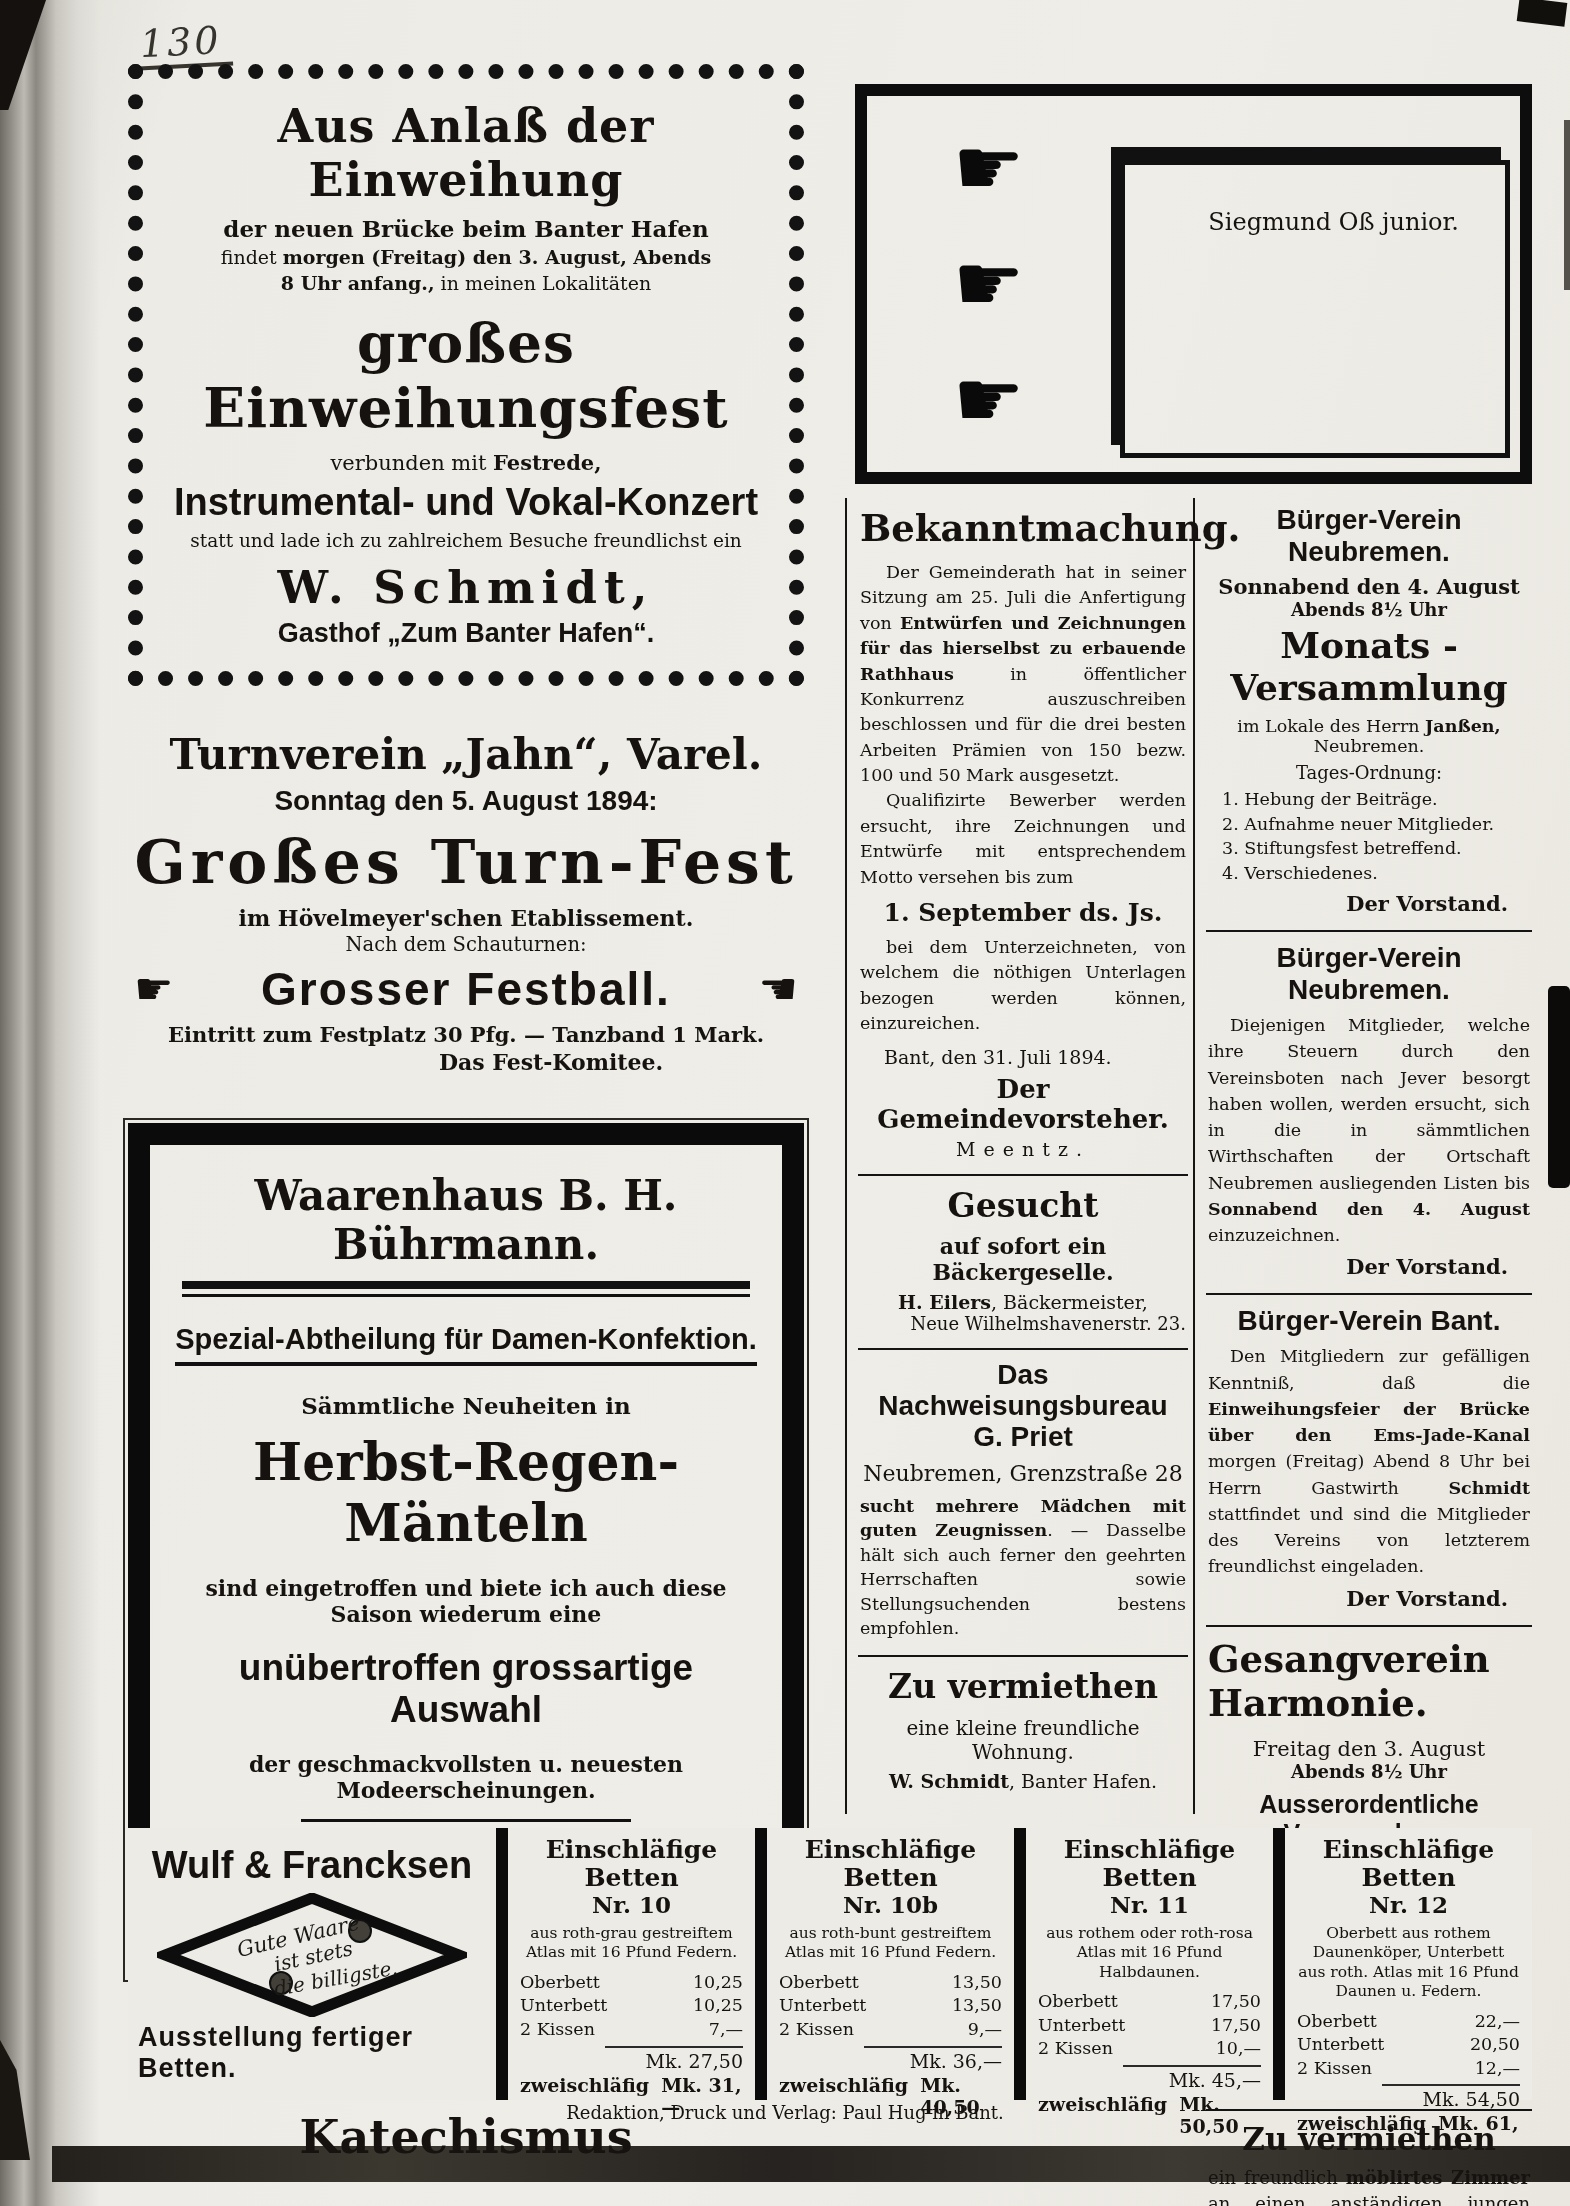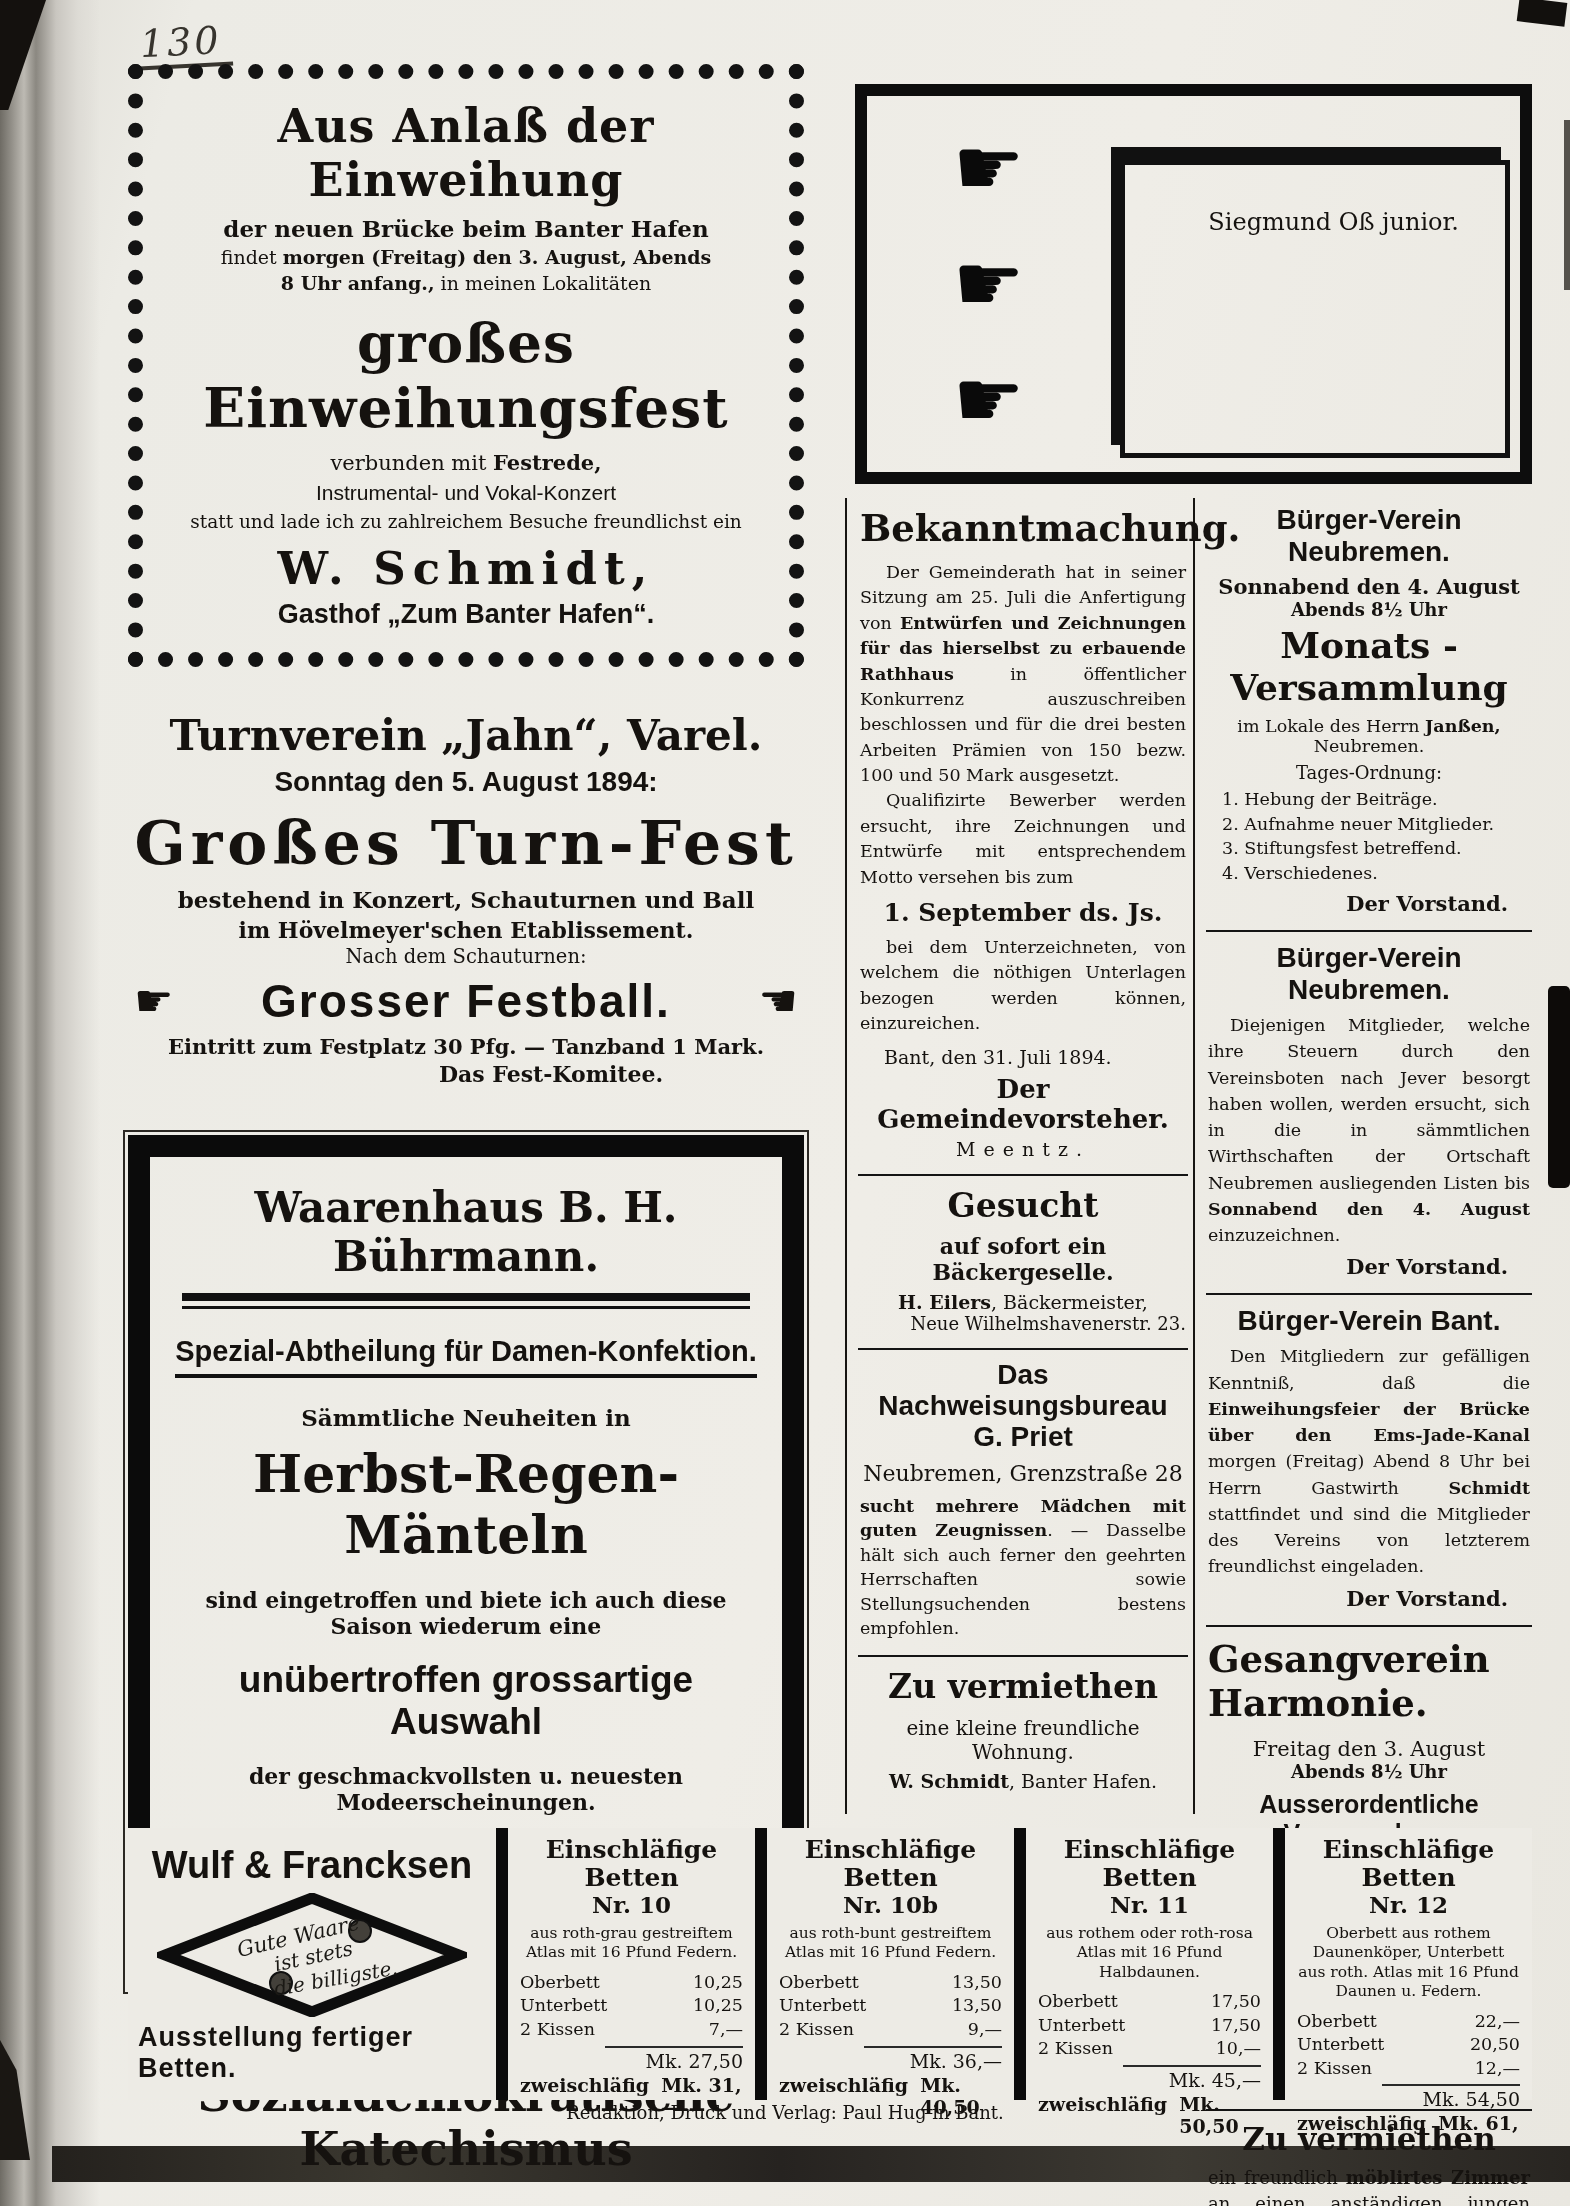--- a/index.html
+++ b/index.html
@@ -26,21 +26,21 @@
   #vrule-left{left:845px;}
   #vrule-right{left:1193px;}
   
   .col-left{position:absolute;left:128px;top:64px;width:676px;}
   .ad-einweihung{border:15px dotted #131313;padding:20px 8px 22px;text-align:center;}
   .ein-title{font-size:46px;font-weight:bold;letter-spacing:1px;}
   .ein-sub{font-size:23px;font-weight:bold;margin-top:8px;}
   .ein-l1,.ein-l2{font-size:19px;margin-top:4px;}
   .ein-big{font-size:55px;font-weight:bold;margin:16px 0 10px;letter-spacing:1px;}
   .ein-l3{font-size:21px;}
-  .ein-concert{font-size:21px;font-weight:normal;margin:6px 0;}
+  .ein-concert{font-size:38px;font-weight:bold;margin:6px 0;}
   .ein-l4{font-size:18.5px;}
   .ein-name{font-size:45px;font-weight:bold;letter-spacing:7px;margin-top:10px;}
   .ein-venue{font-size:27px;font-weight:bold;margin-top:4px;}
   .ad-turnverein{margin-top:44px;text-align:center;}
   .tv-title{font-size:42px;font-weight:bold;}
   .tv-date{font-size:28px;font-weight:bold;margin-top:6px;}
   .tv-big{font-size:60px;font-weight:bold;letter-spacing:5px;margin:10px 0 8px;}
   .tv-l1{font-size:23px;font-weight:bold;}
   .tv-l2{font-size:22px;font-weight:bold;margin-top:4px;}
   .tv-l3{font-size:19.5px;margin-top:8px;}
@@ -163,21 +163,20 @@
       <div class="ein-concert sans">Instrumental- und Vokal-Konzert</div>
       <div class="ein-l4">statt und lade ich zu zahlreichem Besuche freundlichst ein</div>
       <div class="ein-name">W. Schmidt,</div>
       <div class="ein-venue sans">Gasthof „Zum Banter Hafen“.</div>
     </div>
 
     <div class="ad-turnverein">
       <div class="tv-title">Turnverein „Jahn“, Varel.</div>
       <div class="tv-date sans">Sonntag den 5. August 1894:</div>
       <div class="tv-big">Großes Turn-Fest</div>
-      <div class="tv-l1">bestehend in Konzert, Schauturnen und Ball</div>
       <div class="tv-l2">im Hövelmeyer'schen Etablissement.</div>
       <div class="tv-l4">Nach dem Schauturnen:</div>
       <div class="tv-festrow">
         <span class="tv-hand">☛</span>
         <span class="tv-festball sans">Grosser Festball.</span>
         <span class="tv-hand">☚</span>
       </div>
       <div class="tv-eintritt">Eintritt zum Festplatz 30 Pfg. — Tanzband 1 Mark.</div>
       <div class="tv-komitee">Das Fest-Komitee.</div>
     </div>

